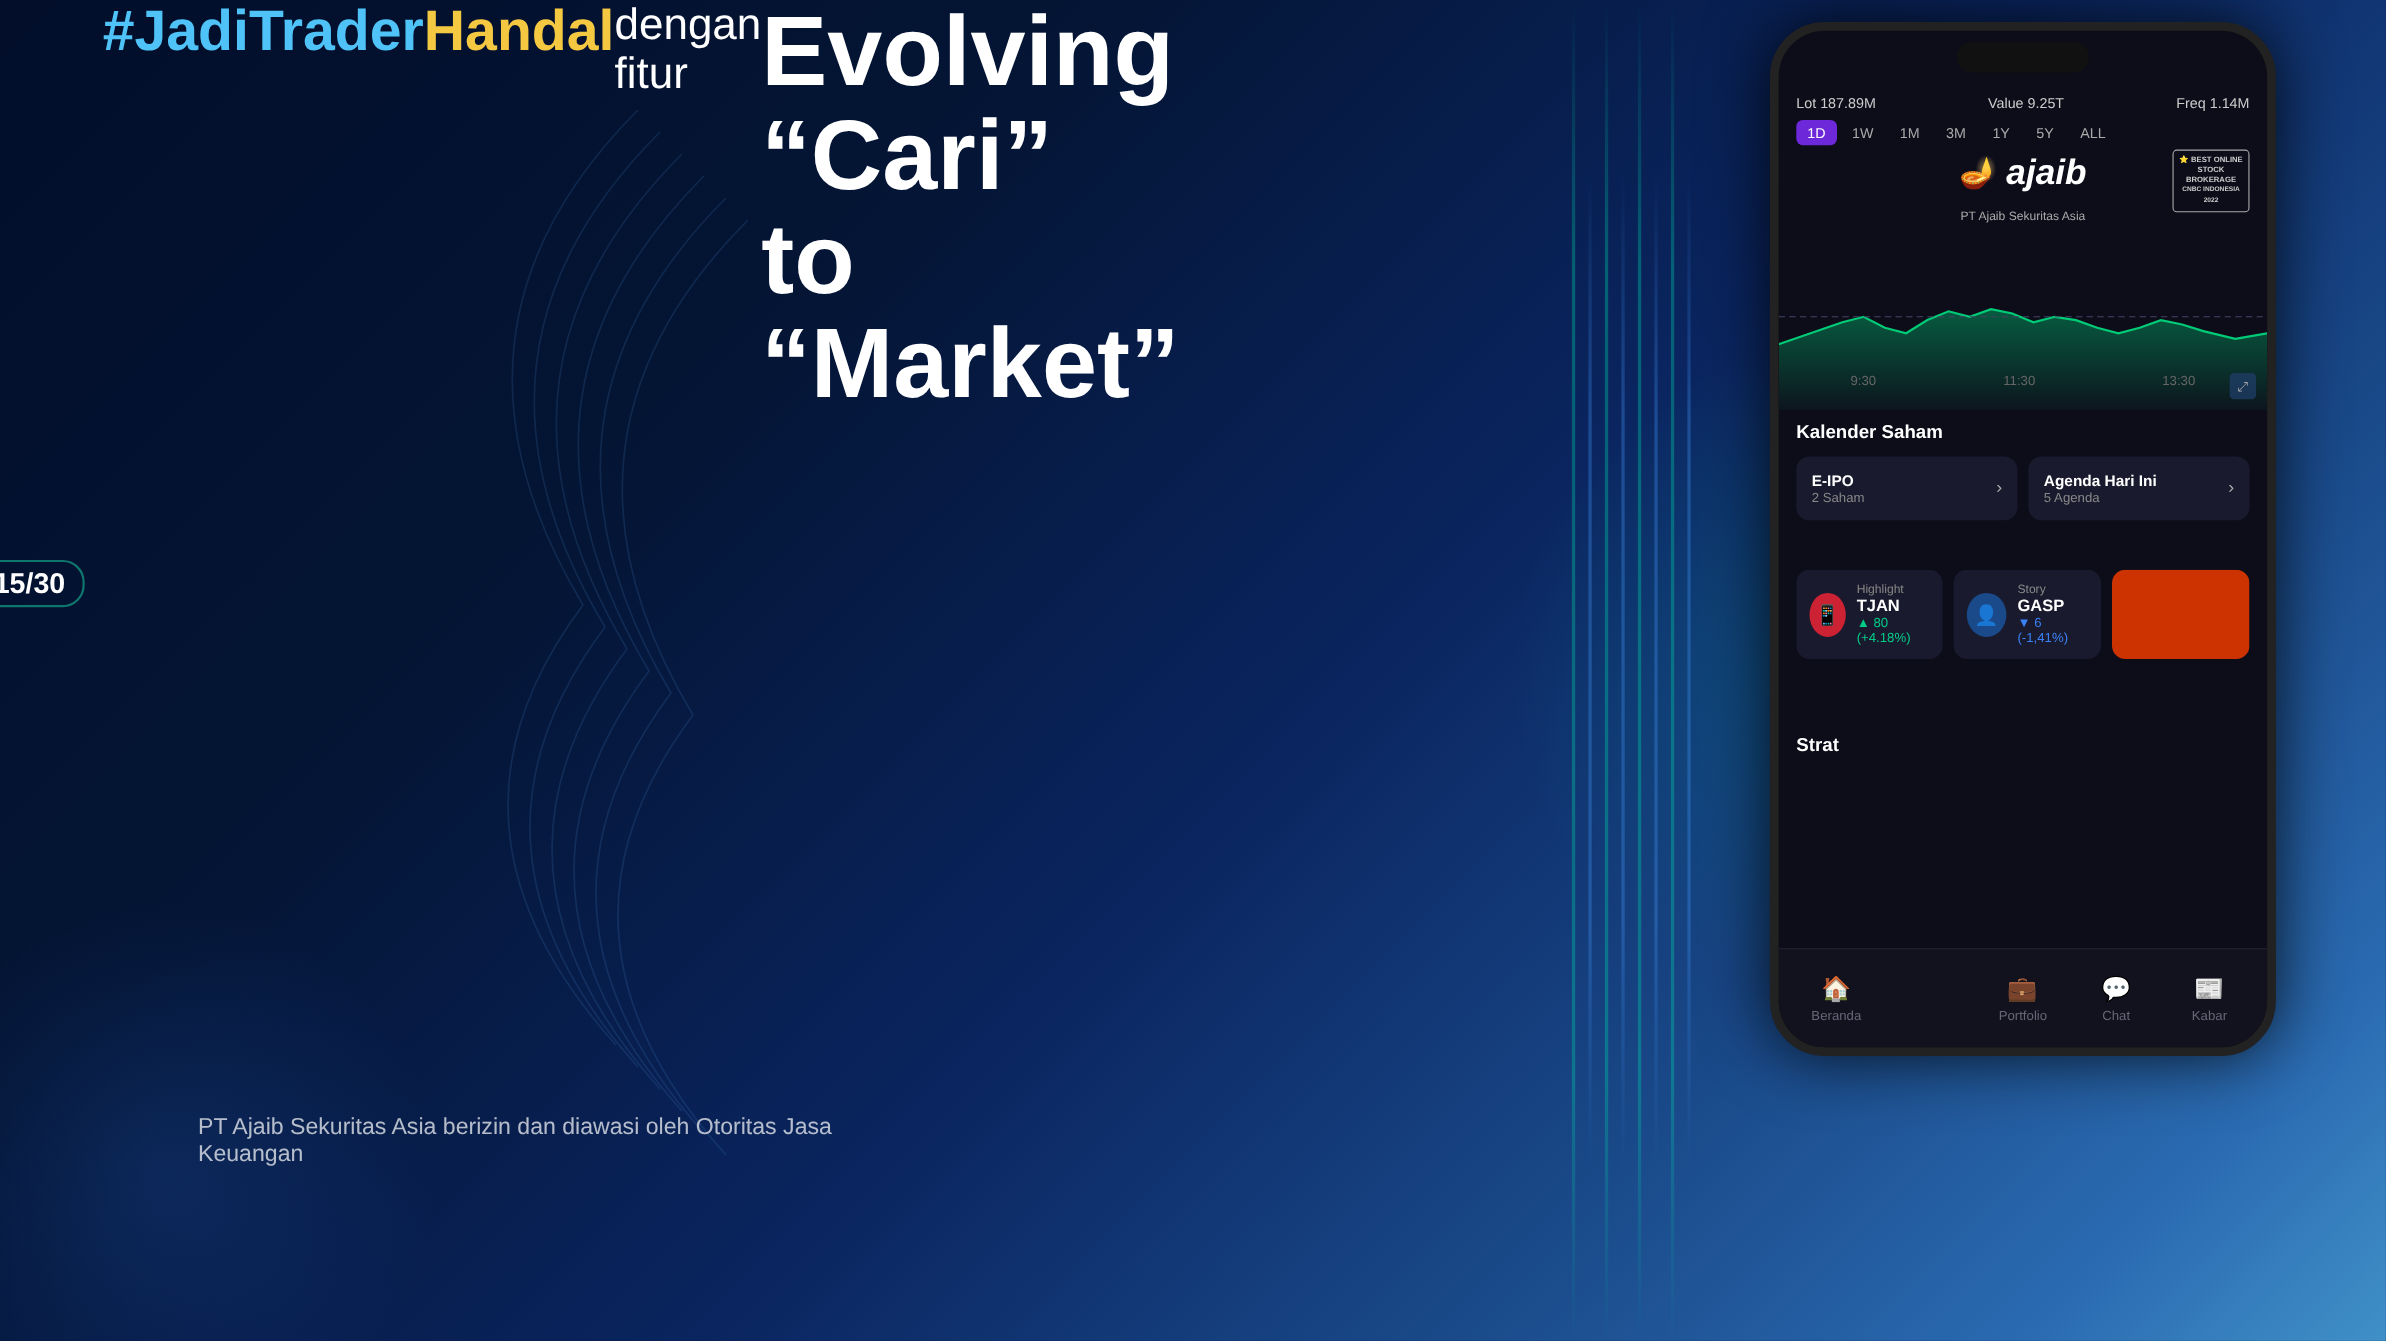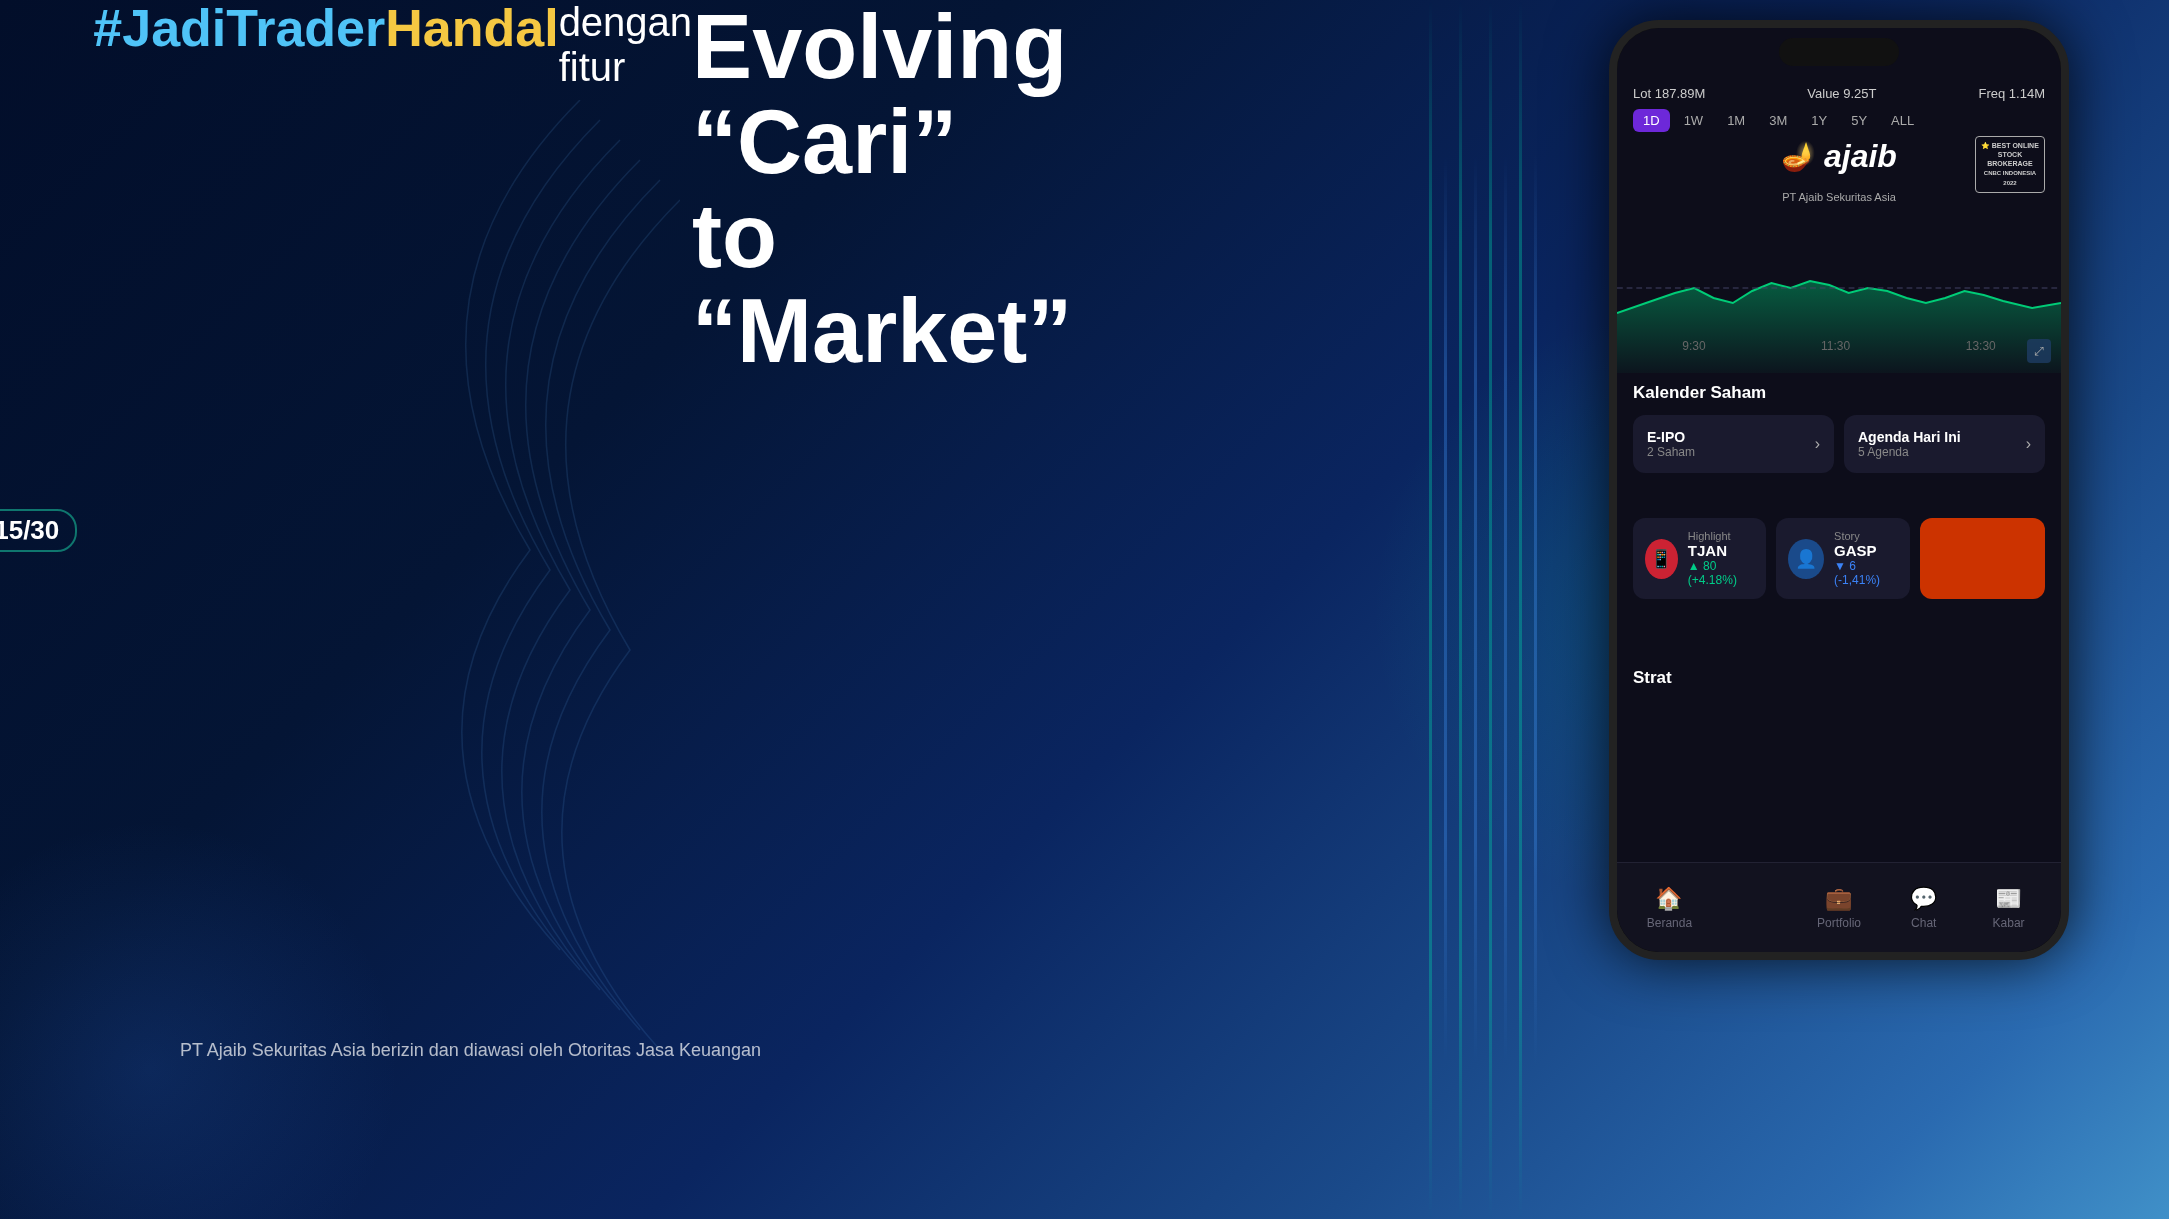--- a/index.html
+++ b/index.html
@@ -108,21 +108,21 @@
       font-weight: 800;
       line-height: 1.05;
       margin-bottom: 0;
     }
 
     .disclaimer {
       position: absolute;
       bottom: 40px;
       left: 100px;
       color: rgba(255,255,255,0.7);
-      font-size: 18px;
+      font-size: 21px;
     }
 
     
     .phone-container {
       position: absolute;
       right: 80px;
       top: 20px;
       width: 500px;
       height: 1000px;
     }

